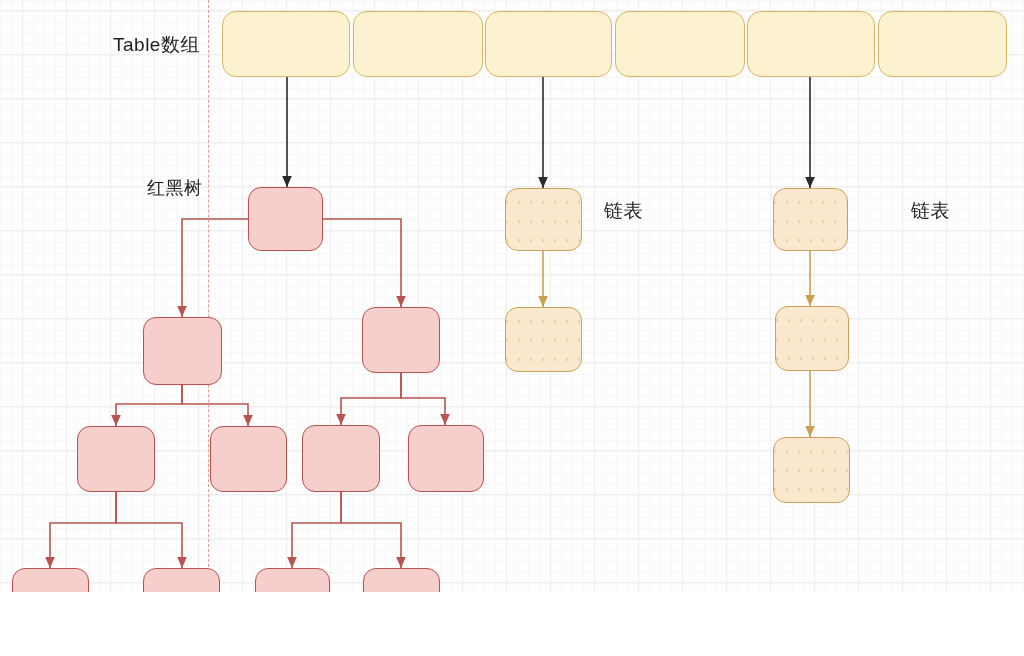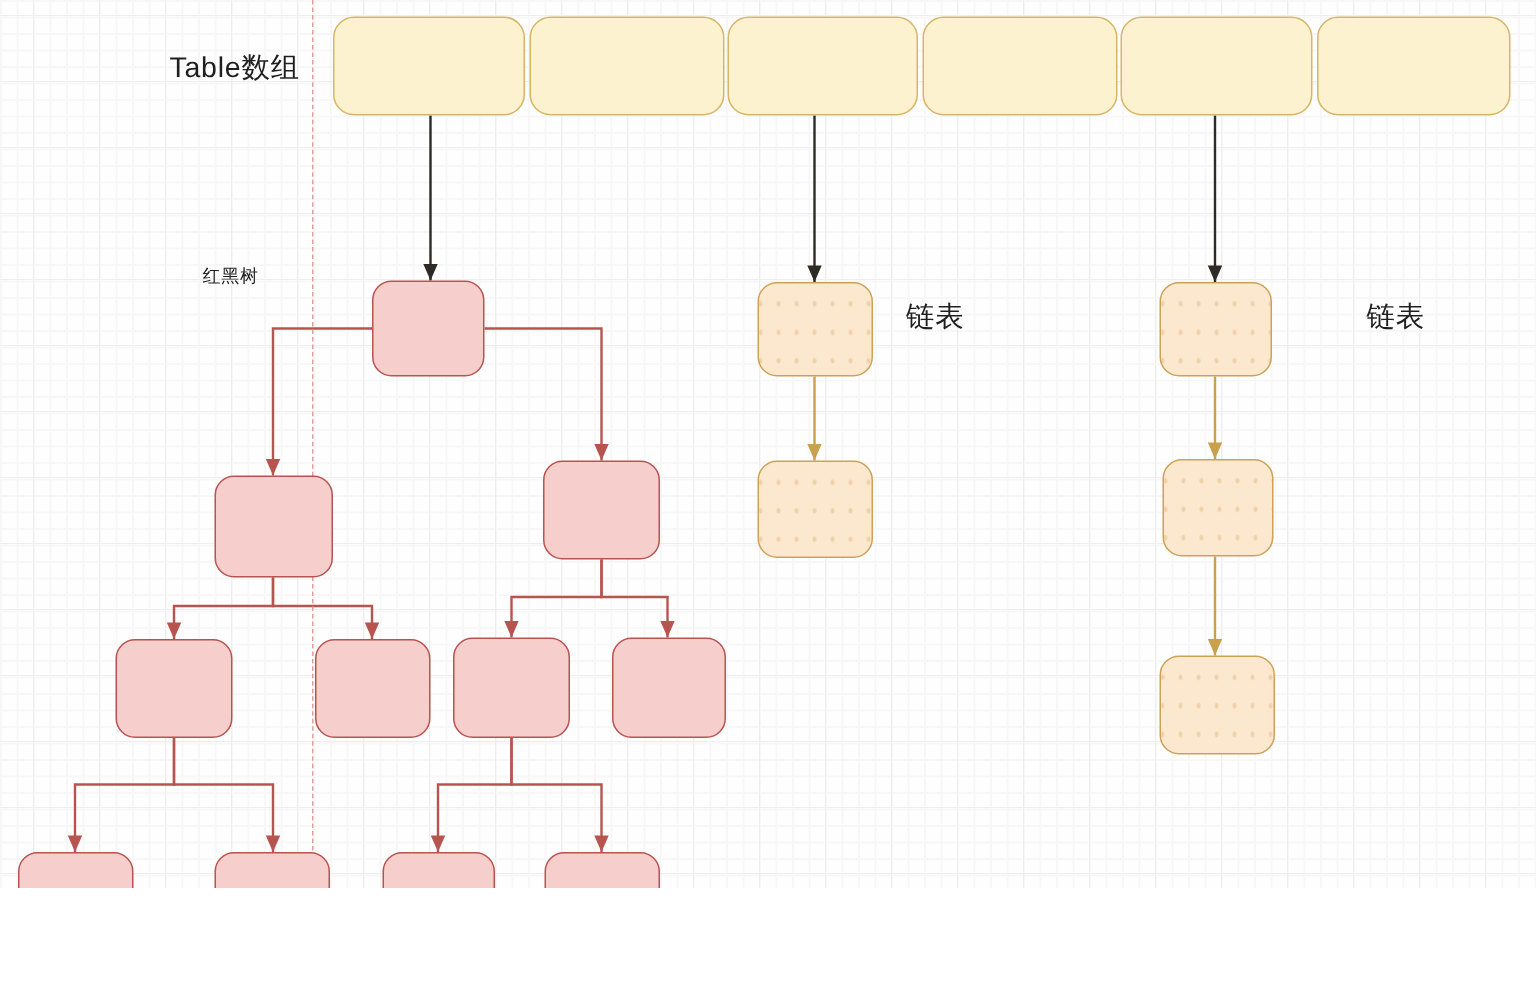--- a/index.html
+++ b/index.html
@@ -80,21 +80,21 @@
       <polyline points="810,251 810,306" fill="none" stroke="#c9a04d" stroke-width="1.6"></polyline>
       <polygon points="810,306 814.8,295 805.2,295" fill="#c9a04d"></polygon>
       <polyline points="810,371 810,437" fill="none" stroke="#c9a04d" stroke-width="1.6"></polyline>
       <polygon points="810,437 814.8,426 805.2,426" fill="#c9a04d"></polygon>
     </svg>
 
   <div id="divider" style="left: 208px;"></div>
 
   <div class="diagram-label" style="left:113px;top:32px;">Table数组</div>
 
-  <div class="diagram-label" style="left:135px;top:176px;font-size:12px;">红黑树</div>
+  <div class="diagram-label" style="left:147px;top:176px;font-size:18px;">红黑树</div>
 
   <div class="diagram-label" style="left:604px;top:198px;">链表</div>
 
   <div class="diagram-label" style="left:911px;top:198px;">链表</div>
 <div class="node array" style="left: 222px; top: 11px; width: 128px; height: 66px; background-color: rgb(253, 242, 208); border-color: rgb(216, 181, 102);"></div>
     <div class="node array" style="left: 353px; top: 11px; width: 130px; height: 66px; background-color: rgb(253, 242, 208); border-color: rgb(216, 181, 102);"></div>
     <div class="node array" style="left: 485px; top: 11px; width: 127px; height: 66px; background-color: rgb(253, 242, 208); border-color: rgb(216, 181, 102);"></div>
     <div class="node array" style="left: 615px; top: 11px; width: 130px; height: 66px; background-color: rgb(253, 242, 208); border-color: rgb(216, 181, 102);"></div>
     <div class="node array" style="left: 747px; top: 11px; width: 128px; height: 66px; background-color: rgb(253, 242, 208); border-color: rgb(216, 181, 102);"></div>
     <div class="node array" style="left: 878px; top: 11px; width: 129px; height: 66px; background-color: rgb(253, 242, 208); border-color: rgb(216, 181, 102);"></div>

